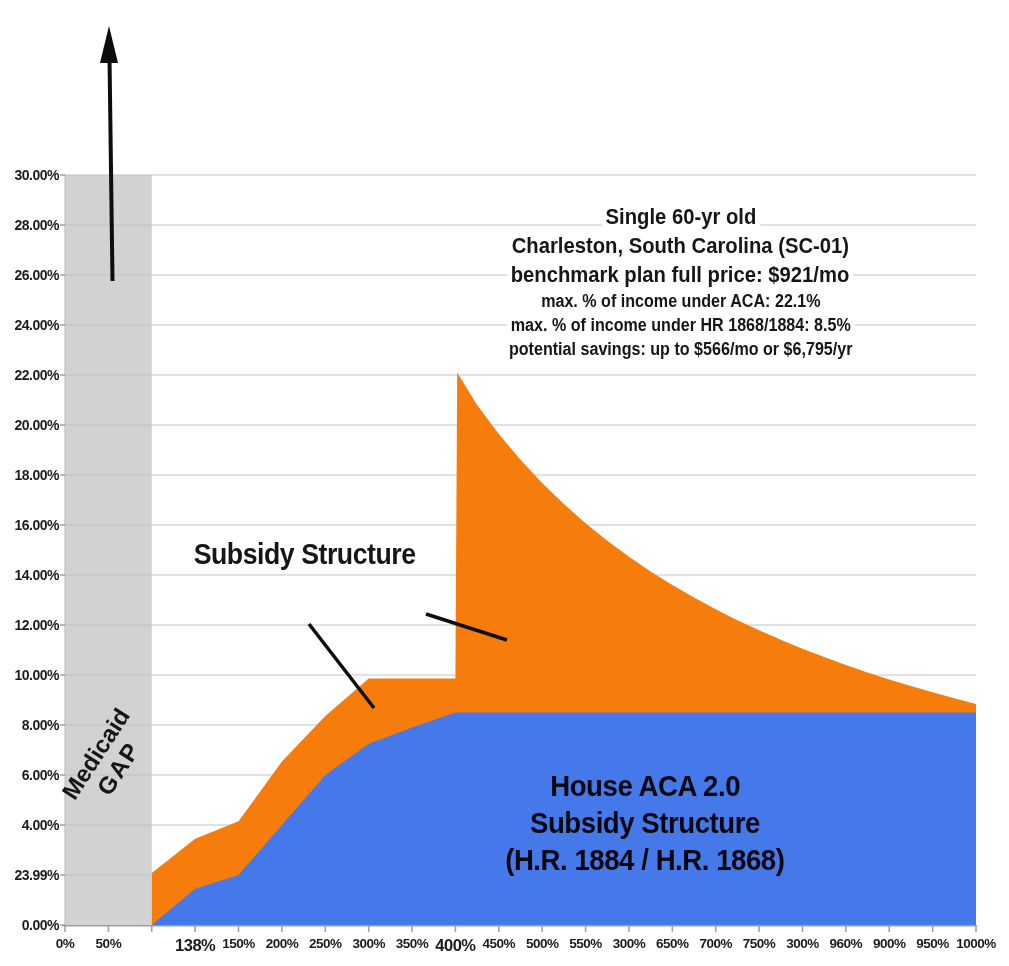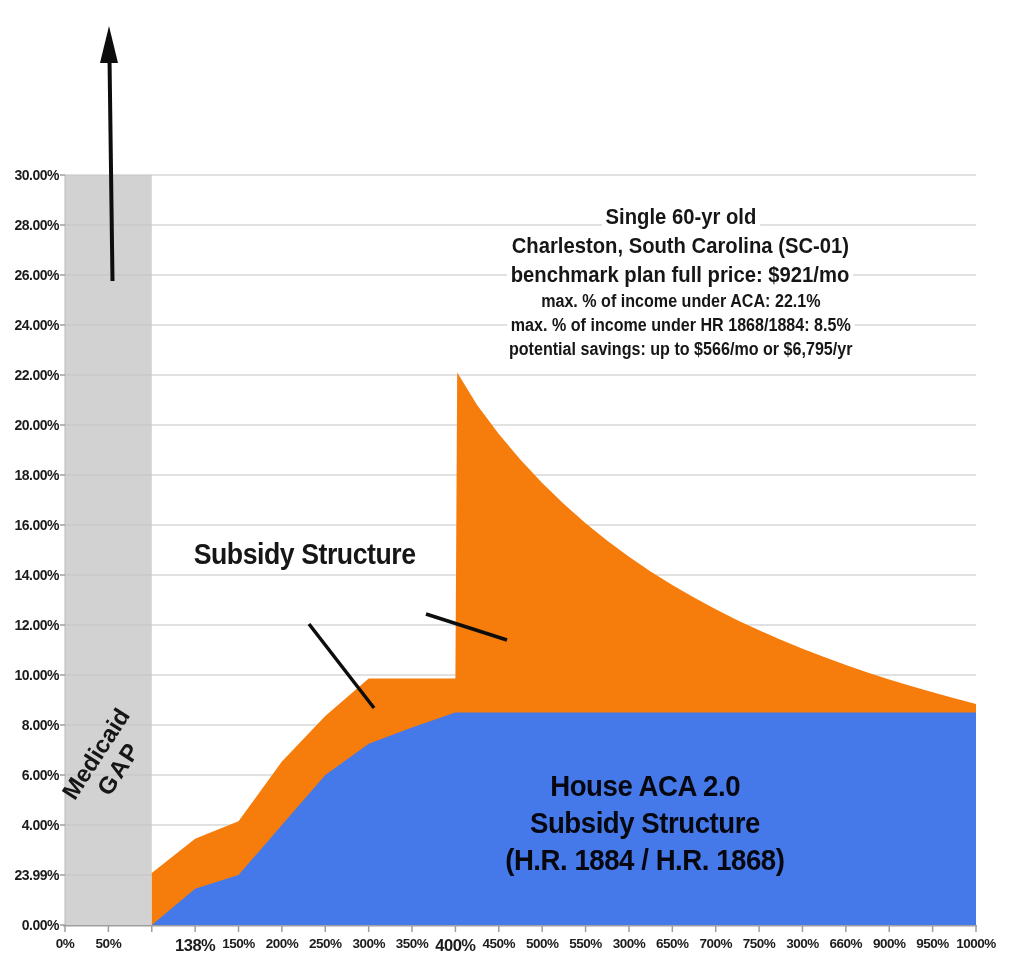--- a/index.html
+++ b/index.html
@@ -126,21 +126,21 @@
       <div class="xlab" style="left: 412.048px;">350%</div>
       <div class="xlab big" style="left: 455.429px;">400%</div>
       <div class="xlab" style="left: 498.81px;">450%</div>
       <div class="xlab" style="left: 542.19px;">500%</div>
       <div class="xlab" style="left: 585.571px;">550%</div>
       <div class="xlab" style="left: 628.952px;">300%</div>
       <div class="xlab" style="left: 672.333px;">650%</div>
       <div class="xlab" style="left: 715.714px;">700%</div>
       <div class="xlab" style="left: 759.095px;">750%</div>
       <div class="xlab" style="left: 802.476px;">300%</div>
-      <div class="xlab" style="left: 845.857px;">660%</div>
+      <div class="xlab" style="left: 845.857px;">960%</div>
       <div class="xlab" style="left: 889.238px;">900%</div>
       <div class="xlab" style="left: 932.619px;">950%</div>
       <div class="xlab" style="left: 976px;">1000%</div>
     </div>
 
   <div id="medicaid-label" class="anno">
     <div class="row">Medicaid</div>
     <div class="row gapline">GAP</div>
   </div>
 

